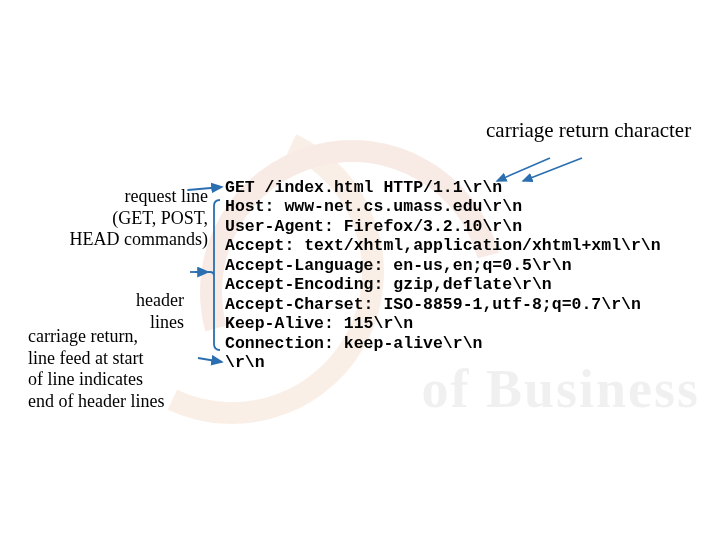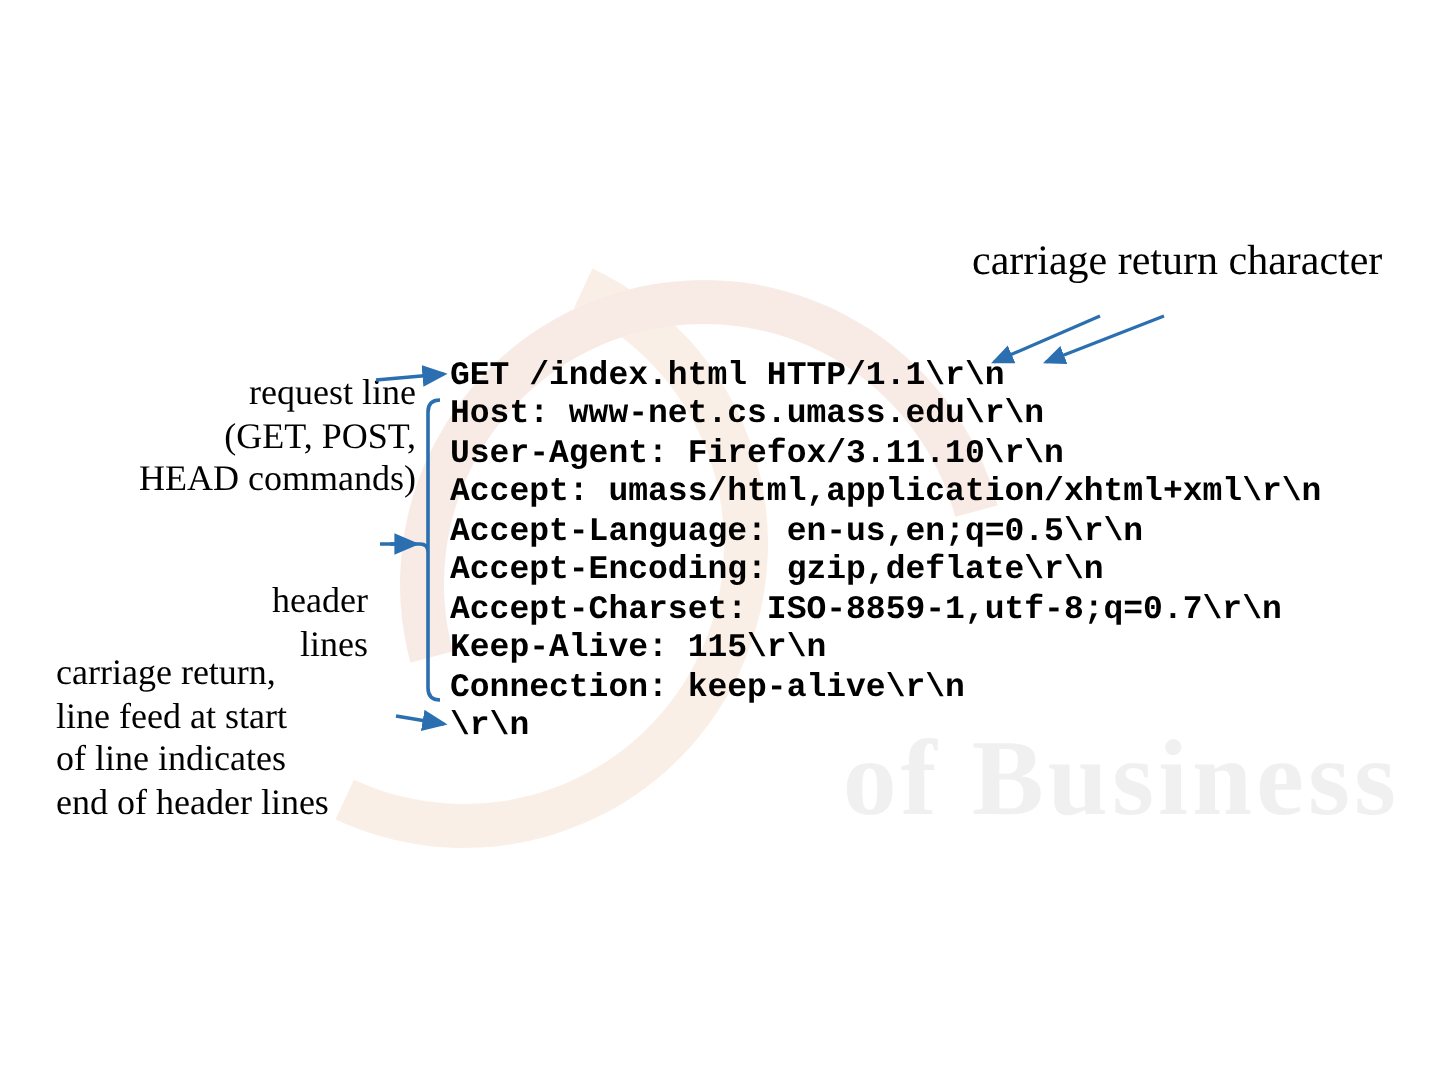--- a/index.html
+++ b/index.html
@@ -112,22 +112,22 @@
   <div class="label label-header">
     <span>header<br>lines</span>
   </div>
 
   <div class="label label-carriage wrap">
     <span>carriage return,<br>line feed at start<br>of line indicates<br>end of header lines</span>
   </div>
 
   <div class="code"><span>GET /index.html HTTP/1.1\r\n</span>
 <span>Host: www-net.cs.umass.edu\r\n</span>
-<span>User-Agent: Firefox/3.11.10\r\n</span>
-<span>Accept: umass/html,application/xhtml+xml\r\n</span>
+<span>User-Agent: Firefox/3.2.10\r\n</span>
+<span>Accept: text/xhtml,application/xhtml+xml\r\n</span>
 <span>Accept-Language: en-us,en;q=0.5\r\n</span>
 <span>Accept-Encoding: gzip,deflate\r\n</span>
 <span>Accept-Charset: ISO-8859-1,utf-8;q=0.7\r\n</span>
 <span>Keep-Alive: 115\r\n</span>
 <span>Connection: keep-alive\r\n</span>
 <span>\r\n</span></div>
 
   <svg class="arrows">
     <defs>
       <marker id="arrowhead" markerWidth="8" markerHeight="8" refX="6" refY="3" orient="auto">

